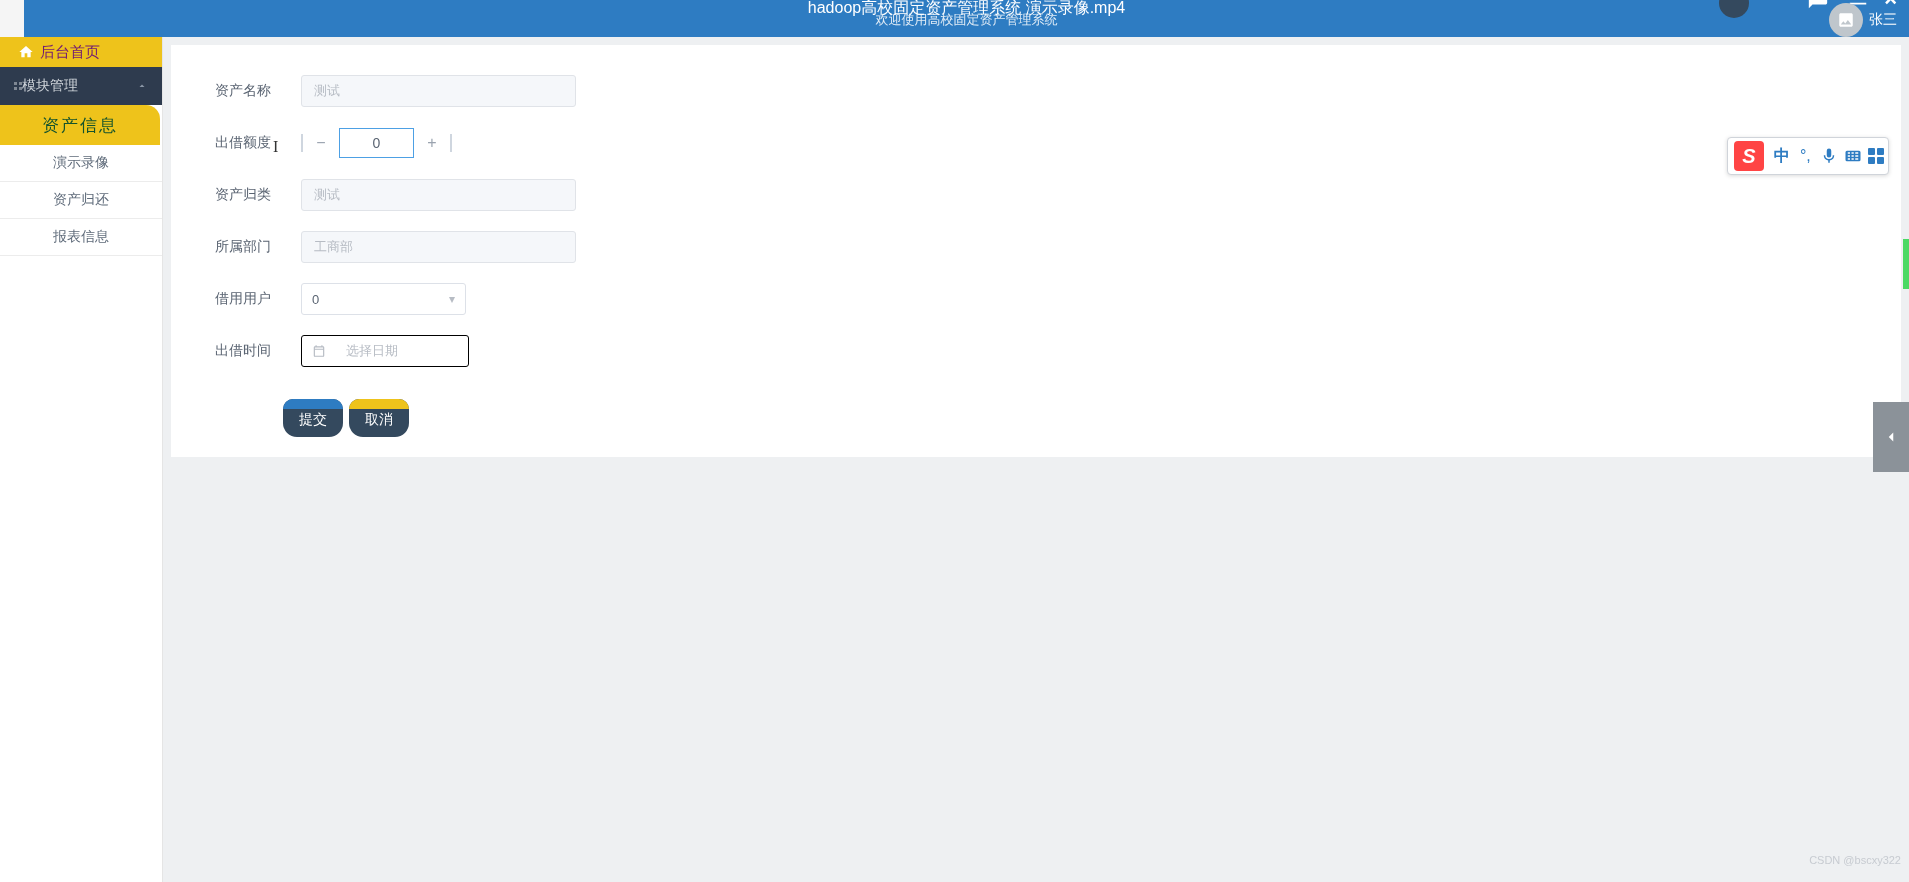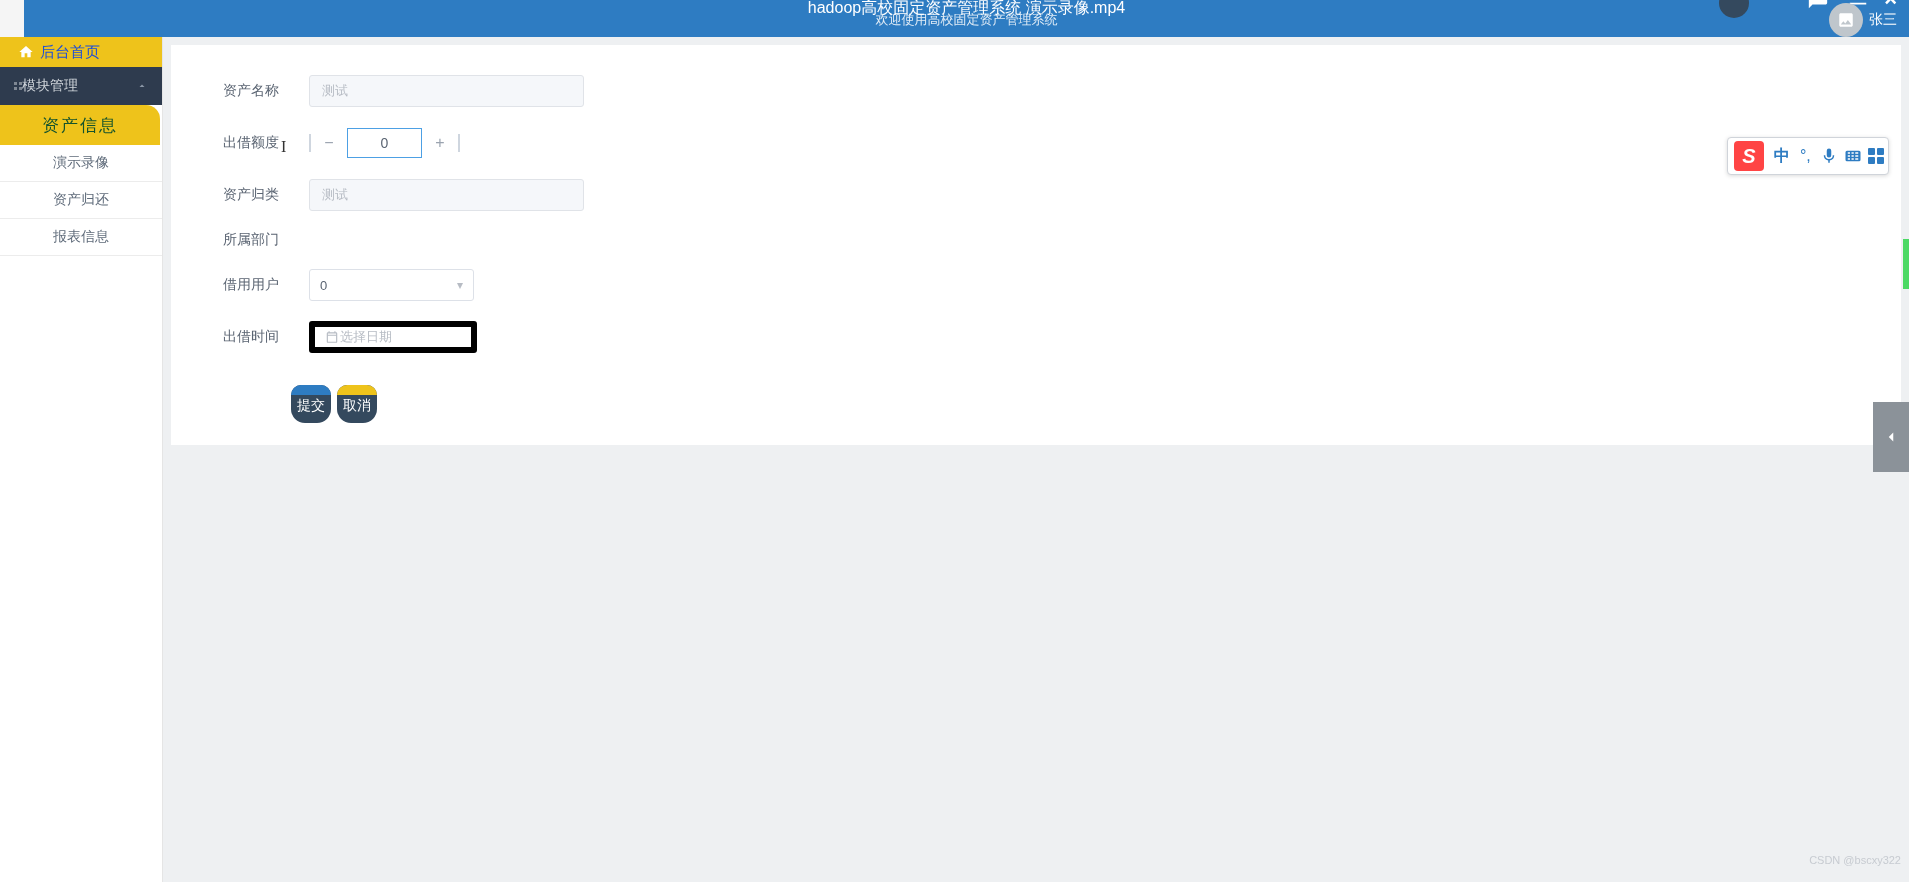--- a/index.html
+++ b/index.html
@@ -18,53 +18,53 @@
     .titlebar-icons { position: absolute; right: 40px; top: -12px; display: flex; gap: 18px; }
     .ti { width: 22px; height: 22px; }
     .avatar { width: 34px; height: 34px; border-radius: 50%; background: #bfc6cc; display: flex; align-items: center; justify-content: center; margin-right: 6px; }
     .avatar svg { width: 18px; height: 18px; fill: #fff; }
     .user-block { display: flex; align-items: center; }
     
     .body { flex: 1; display: flex; min-height: 0; position: relative; }
     
     
     .sidebar { width: 163px; background: #fff; display: flex; flex-direction: column; border-right: 1px solid #e5e5e5; }
-    .side-home { background: #eec31b; color: #1d4ed8; height: 30px; display: flex; align-items: center; padding-left: 18px; font-size: 15px; gap: 6px; }
+    .side-home { background: #eec31b; color: #701a75; height: 30px; display: flex; align-items: center; padding-left: 18px; font-size: 15px; gap: 6px; }
     .side-home svg { width: 16px; height: 16px; fill: #fff; }
     .side-section { background: #2e3b4e; color: #cfd4da; height: 38px; display: flex; align-items: center; padding: 0 14px; font-size: 14px; justify-content: space-between; }
     .side-section-left { display: flex; align-items: center; }
     .grid-icon { display: inline-grid; grid-template-columns: repeat(2, 3px); grid-template-rows: repeat(2, 3px); gap: 2px; opacity: 0.5; }
     .grid-icon span { background: #cfd4da; }
     .side-active { background: #eec31b; color: #14532d; height: 40px; display: flex; align-items: center; justify-content: center; font-size: 17px; border-top-right-radius: 14px; margin-right: 2px; font-weight: 500; letter-spacing: 2px;}
     .side-item { height: 37px; display: flex; align-items: center; justify-content: center; font-size: 14px; color: #5f6b7a; border-bottom: 1px solid #ececec; cursor: pointer; }
     
     
     .main { flex: 1; background: #eef0f2; padding: 8px; overflow: auto; }
-    .panel { background: #fff; padding: 30px 0 20px 12px; min-height: 400px; }
+    .panel { background: #fff; padding: 30px 0 20px 4px; min-height: 400px; }
     
     .form-row { display: flex; align-items: center; margin-bottom: 20px; padding-left: 40px; }
     .form-label { width: 70px; font-size: 14px; color: #5a6472; text-align: left; }
     .form-control-wrap { margin-left: 16px; }
     
     .input-disabled { width: 275px; height: 32px; border: 1px solid #e0e3e8; background: #f5f7fa; border-radius: 3px; padding: 0 12px; font-size: 13px; color: #b7bcc4; display: flex; align-items: center; }
     
     .stepper-wrap { display: flex; align-items: center; gap: 8px; }
     .vbar { width: 2px; height: 18px; background: #cfd6df; }
     .stepper-btn { width: 20px; height: 32px; display: flex; align-items: center; justify-content: center; color: #9aa3af; font-size: 16px; cursor: pointer; }
     .stepper-input { width: 75px; height: 30px; border: 1px solid #4da0e4; text-align: center; font-size: 14px; color: #5a6472; outline: none; }
     .cursor-beam { position: absolute; margin-left: -28px; margin-top: 8px; font-family: serif; font-size: 16px; color: #333; }
     
     .select { width: 165px; height: 32px; border: 1px solid #dde1e8; background: #fff; border-radius: 3px; padding: 0 10px; font-size: 13px; color: #5a6472; display: flex; align-items: center; justify-content: space-between; cursor: pointer; }
     .select .chev { color: #b7bcc4; font-size: 12px; }
     
-    .date-input { width: 168px; height: 32px; border: 6px solid #000000; background: #fff; border-radius: 3px; padding: 0 10px; font-size: 13px; color: #b7bcc4; display: flex; align-items: center; gap: 1px; cursor: pointer; }
+    .date-input { width: 168px; height: 32px; border: 1px solid #000000; background: #fff; border-radius: 3px; padding: 0 10px; font-size: 13px; color: #b7bcc4; display: flex; align-items: center; gap: 20px; cursor: pointer; }
     .date-input svg { width: 14px; height: 14px; fill: #b7bcc4; }
     
     .btn-row { padding-left: 108px; margin-top: 32px; display: flex; gap: 6px; }
-    .btn { height: 38px; width: 40px; border: none; border-radius: 10px 10px 14px 14px; color: #fff; font-size: 14px; cursor: pointer; position: relative; background: #34495e; display: flex; align-items: center; justify-content: center; padding-top: 4px; }
+    .btn { height: 38px; width: 60px; border: none; border-radius: 10px 10px 14px 14px; color: #fff; font-size: 14px; cursor: pointer; position: relative; background: #34495e; display: flex; align-items: center; justify-content: center; padding-top: 4px; }
     .btn::before { content: ""; position: absolute; top: 0; left: 0; right: 0; height: 10px; border-radius: 10px 10px 0 0; }
     .btn-submit::before { background: #2e7cc2; }
     .btn-cancel::before { background: #eec31b; }
     
     
     .ime { position: absolute; top: 100px; right: 20px; width: 162px; height: 38px; background: #fff; border: 1px solid #d0d4da; border-radius: 4px; display: flex; align-items: center; box-shadow: 0 1px 4px rgba(0,0,0,0.15); }
     .ime-logo { width: 30px; height: 30px; background: #f44; border-radius: 4px; margin: 0 6px; display: flex; align-items: center; justify-content: center; color: #fff; font-weight: bold; font-size: 20px;}
     .ime-logo span { font-style: italic; }
     .ime-item { flex: 1; display: flex; align-items: center; justify-content: center; color: #2e7cc2; }
     .ime-cn { font-size: 16px; font-weight: 600; }
@@ -178,20 +178,25 @@
           <div class="form-label">资产归类</div>
           <div class="form-control-wrap">
             <div class="input-disabled">
               <span>测试</span>
             </div>
           </div>
         </div>
 
         <div class="form-row">
           <div class="form-label">所属部门</div>
+          <div class="form-control-wrap">
+            <div class="input-disabled">
+              <span>工商部</span>
+            </div>
+          </div>
         </div>
 
         <div class="form-row">
           <div class="form-label">借用用户</div>
           <div class="form-control-wrap">
             <div class="select">
               <span>0</span>
               <span class="chev">▾</span>
             </div>
           </div>

